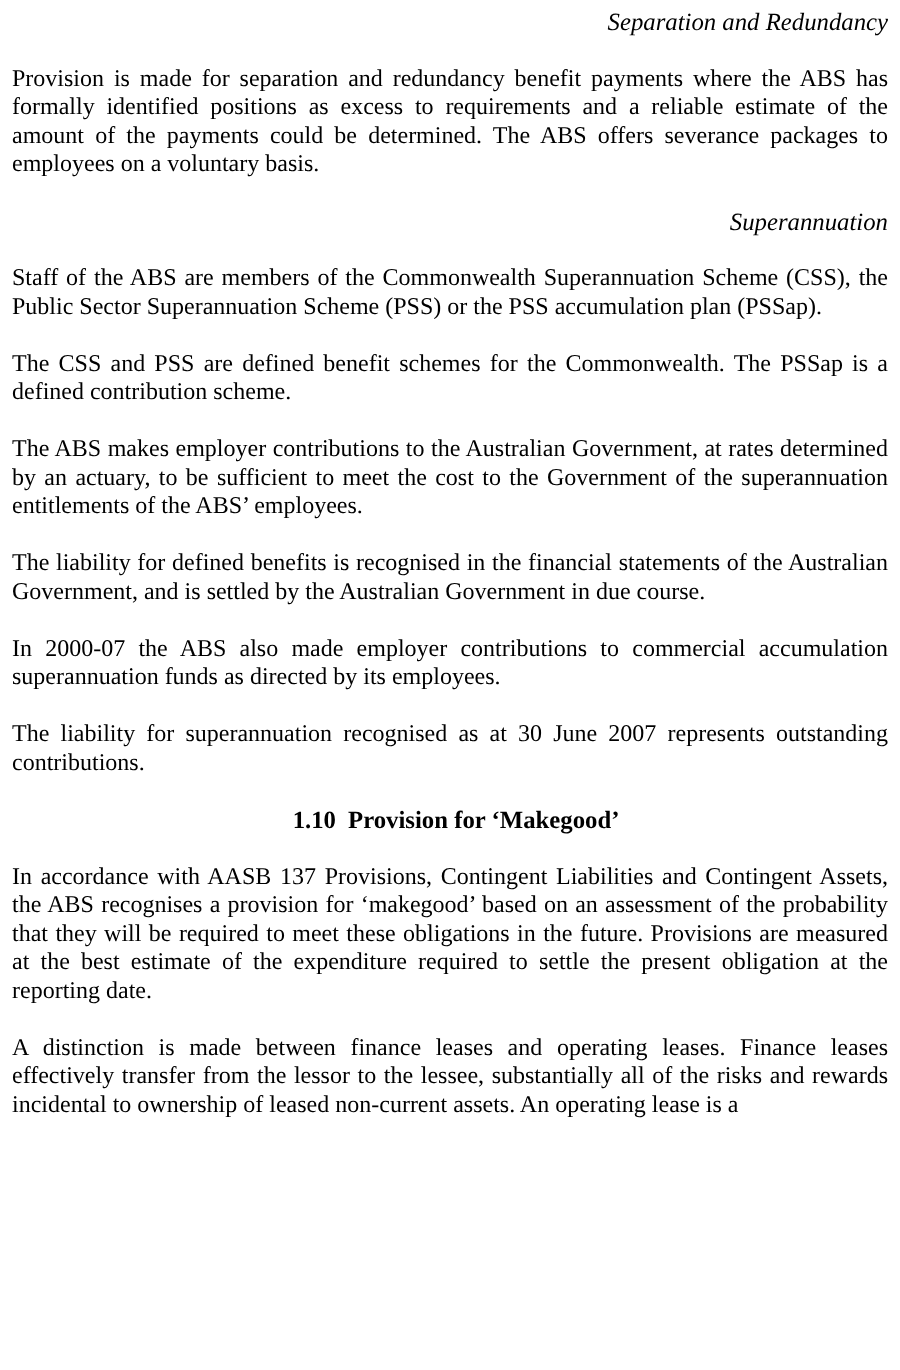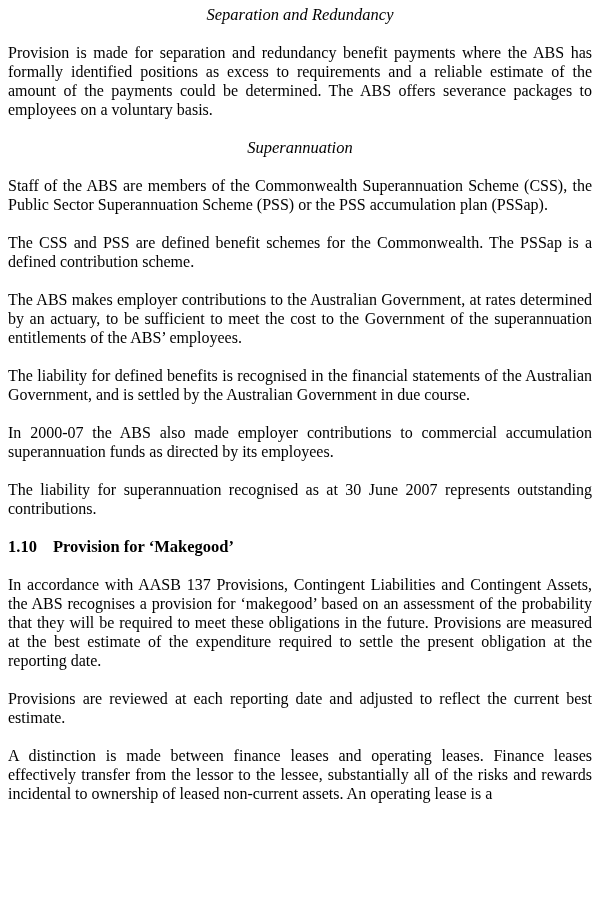--- a/index.html
+++ b/index.html
@@ -25,28 +25,28 @@
     font-size: 16px;
     line-height: 19px;
     text-align: justify;
     margin: 0 0 19px 0;
   }
   .heading-italic {
     font-size: 16.5px;
     line-height: 19px;
     font-style: italic;
     font-weight: normal;
-    text-align: center;
+    text-align: right;
     margin: 0 0 19px 0;
   }
   .heading-numbered {
     font-size: 16.5px;
     line-height: 19px;
     font-weight: bold;
-    text-align: left;
+    text-align: center;
     margin: 0 0 19px 0;
   }
   .heading-numbered .sec-num {
     display: inline-block;
     width: 45px;
   }
 </style>
 </head>
 <body>
 
@@ -68,18 +68,17 @@
 
 
   <p class="para">In 2000-07 the ABS also made employer contributions to commercial accumulation superannuation funds as directed by its employees.</p>
 
   <p class="para">The liability for superannuation recognised as at 30 June 2007 represents outstanding contributions.</p>
 
   <h2 class="heading-numbered"><span class="sec-num">1.10</span><span>Provision for ‘Makegood’</span></h2>
 
   <p class="para">In accordance with AASB 137 Provisions, Contingent Liabilities and Contingent Assets, the ABS recognises a provision for ‘makegood’ based on an assessment of the probability that they will be required to meet these obligations in the future. Provisions are measured at the best estimate of the expenditure required to settle the present obligation at the reporting date.</p>
 
-  <p class="para">Provisions are reviewed at each reporting date and adjusted to reflect the current best estimate.</p>
 
 
   <p class="para">A distinction is made between finance leases and operating leases.  Finance leases effectively transfer from the lessor to the lessee, substantially all of the risks and rewards incidental to ownership of leased non-current assets.  An operating lease is a</p>
 
 </div>
 
 </body></html>

